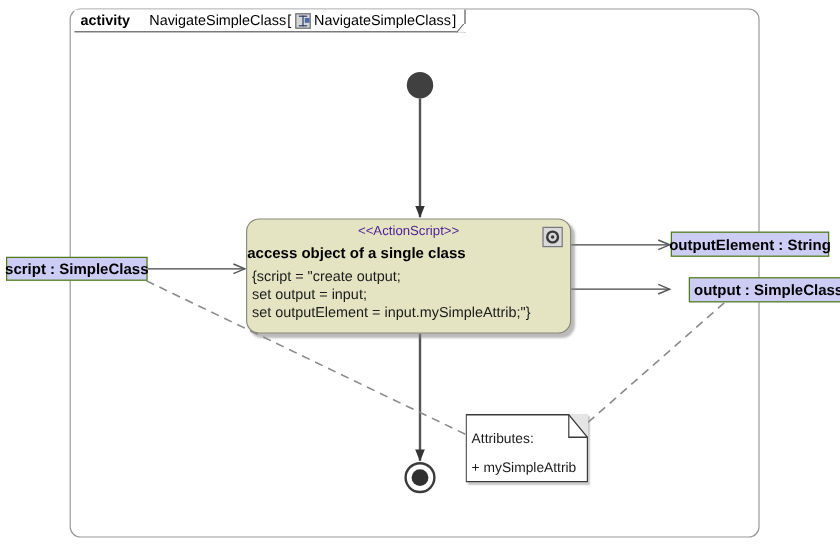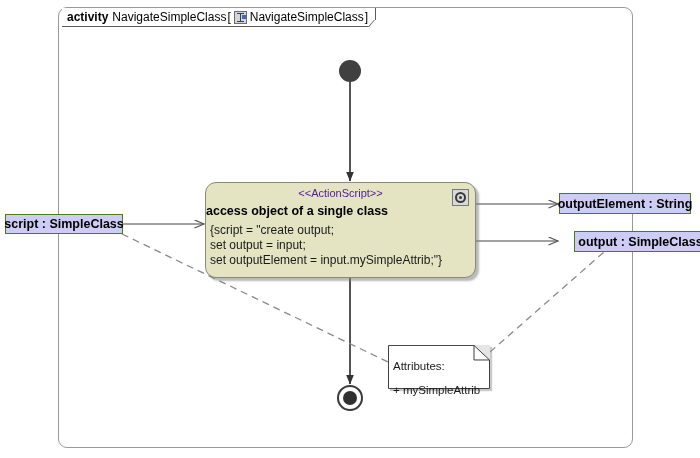--- a/index.html
+++ b/index.html
@@ -41,21 +41,21 @@
   .frame-tab::after{
     content:"";
     position:absolute;
     right:-1px;bottom:-1px;
     width:7px;height:7px;
     background:#ffffff;
     border-left:1px solid #5a5a5a;
     transform:skewX(-40deg);
     transform-origin:bottom left;
   }
-  .tab-kw{font-weight:bold;margin-right:4px;}
+  .tab-kw{font-weight:bold;margin-right:16px;}
   .tab-name{margin-right:0px;}
   .tab-brk{margin:0 1px;}
   .tab-icon{
     display:inline-block;
     width:13px;height:13px;
     margin:0 3px 0 2px;
     position:relative;
     border:1px solid #6d6d6d;
     background:#d6d6d6;
     box-sizing:border-box;
@@ -167,21 +167,21 @@
     letter-spacing:0px;
   }
   .pin-input{left:5px;top:214px;width:118px;height:20px;}
   .pin-outputelement{left:559px;top:193px;width:132px;height:21px;}
   .pin-output{left:574px;top:231px;width:133px;height:21px;text-align:right;}
 
   
   .note{
     position:absolute;
     left:388px;top:345px;
-    width:102px;height:44px;
+    width:102px;height:57px;
     background:#e5e5e5;
     box-sizing:border-box;
     font-size:11.5px;
     color:#1a1a1a;
     line-height:14px;
     box-shadow:2px 2px 1px rgba(150,150,150,0.5);
   }
   .note-shape{
     position:absolute;left:0;top:0;width:100%;height:100%;
   }

